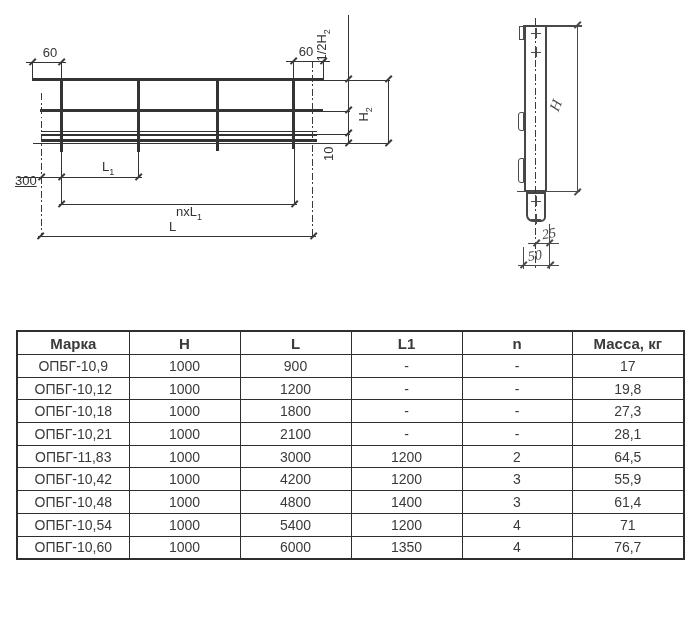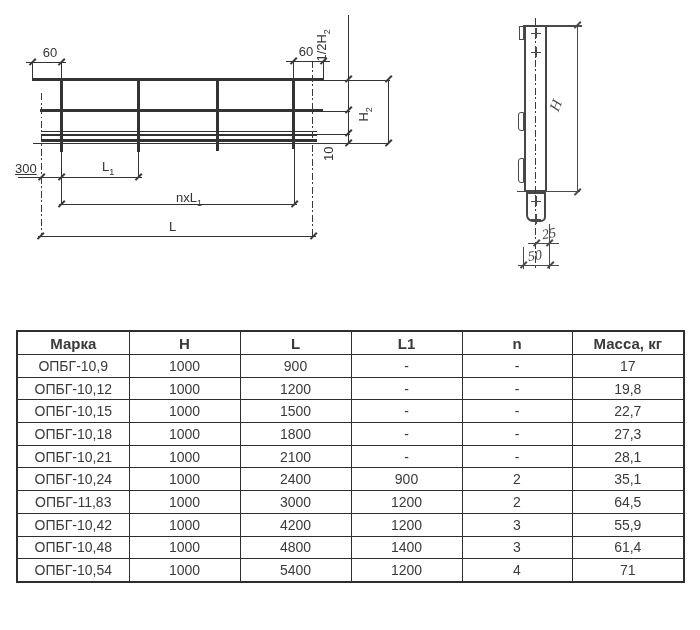--- a/index.html
+++ b/index.html
@@ -80,23 +80,23 @@
     <div class="tick" style="left:343.5px;top:132.2px;"></div>
     <div class="tick" style="left:343.5px;top:142.2px;"></div>
     <div class="tick" style="left:383.5px;top:78.2px;"></div>
     <div class="tick" style="left:383.5px;top:142.2px;"></div>
 
     <div class="dlabel" style="left:38px;top:46px;width:24px;text-align:center;">60</div>
     <div class="dlabel" style="left:294px;top:45px;width:24px;text-align:center;">60</div>
     <div class="dlabel rot" style="left:334px;top:43px;"><span>1/2H</span><sub class="sb">2</sub></div>
     <div class="dlabel rot" style="left:376px;top:103px;"><span>H</span><sub class="sb">2</sub></div>
     <div class="dlabel rot" style="left:336px;top:147px;">10</div>
-    <div class="dlabel" style="left:15px;top:162px;text-decoration:underline;">300</div>
+    <div class="dlabel" style="left:15px;top:174px;text-decoration:underline;">300</div>
     <div class="dlabel" style="left:102px;top:160px;"><span>L</span><sub class="sb">1</sub></div>
-    <div class="dlabel" style="left:176px;top:191px;"><span>nxL</span><sub class="sb">1</sub></div>
+    <div class="dlabel" style="left:176px;top:205px;"><span>nxL</span><sub class="sb">1</sub></div>
     <div class="dlabel" style="left:169px;top:220px;">L</div>
   </div>
 
   <div class="sv">
     <div class="ln" style="left:523px;top:25px;width:59px;height:1.5px;"></div>
     <div class="rect" style="left:524px;top:25px;width:23px;height:167px;border:2px solid #464646;background:transparent;"></div>
     <div class="ln" style="left:517px;top:191px;width:63px;height:1px;"></div>
     <div class="rect" style="left:526px;top:192px;width:20px;height:30px;border:2px solid #464646;border-radius:0 0 5px 7px;background:transparent;"></div>
     <div class="vdd" style="left:535px;top:18px;height:252px;"></div>
 
@@ -160,50 +160,34 @@
         </tr>
         <tr>
           <td>ОПБГ-10,12</td>
           <td>1000</td>
           <td>1200</td>
           <td>-</td>
           <td>-</td>
           <td>19,8</td>
         </tr>
         <tr>
-          <td>ОПБГ-10,15</td>
-          <td>1000</td>
-          <td>1500</td>
-          <td>-</td>
-          <td>-</td>
-          <td>22,7</td>
-        </tr>
-        <tr>
           <td>ОПБГ-10,18</td>
           <td>1000</td>
           <td>1800</td>
           <td>-</td>
           <td>-</td>
           <td>27,3</td>
         </tr>
         <tr>
           <td>ОПБГ-10,21</td>
           <td>1000</td>
           <td>2100</td>
           <td>-</td>
           <td>-</td>
           <td>28,1</td>
-        </tr>
-        <tr>
-          <td>ОПБГ-10,24</td>
-          <td>1000</td>
-          <td>2400</td>
-          <td>900</td>
-          <td>2</td>
-          <td>35,1</td>
         </tr>
         <tr>
           <td>ОПБГ-11,83</td>
           <td>1000</td>
           <td>3000</td>
           <td>1200</td>
           <td>2</td>
           <td>64,5</td>
         </tr>
         <tr>
@@ -223,16 +207,24 @@
           <td>61,4</td>
         </tr>
         <tr>
           <td>ОПБГ-10,54</td>
           <td>1000</td>
           <td>5400</td>
           <td>1200</td>
           <td>4</td>
           <td>71</td>
         </tr>
+        <tr>
+          <td>ОПБГ-10,60</td>
+          <td>1000</td>
+          <td>6000</td>
+          <td>1350</td>
+          <td>4</td>
+          <td>76,7</td>
+        </tr>
       </tbody>
   </table>
 
 </div>
 
 </body></html>

